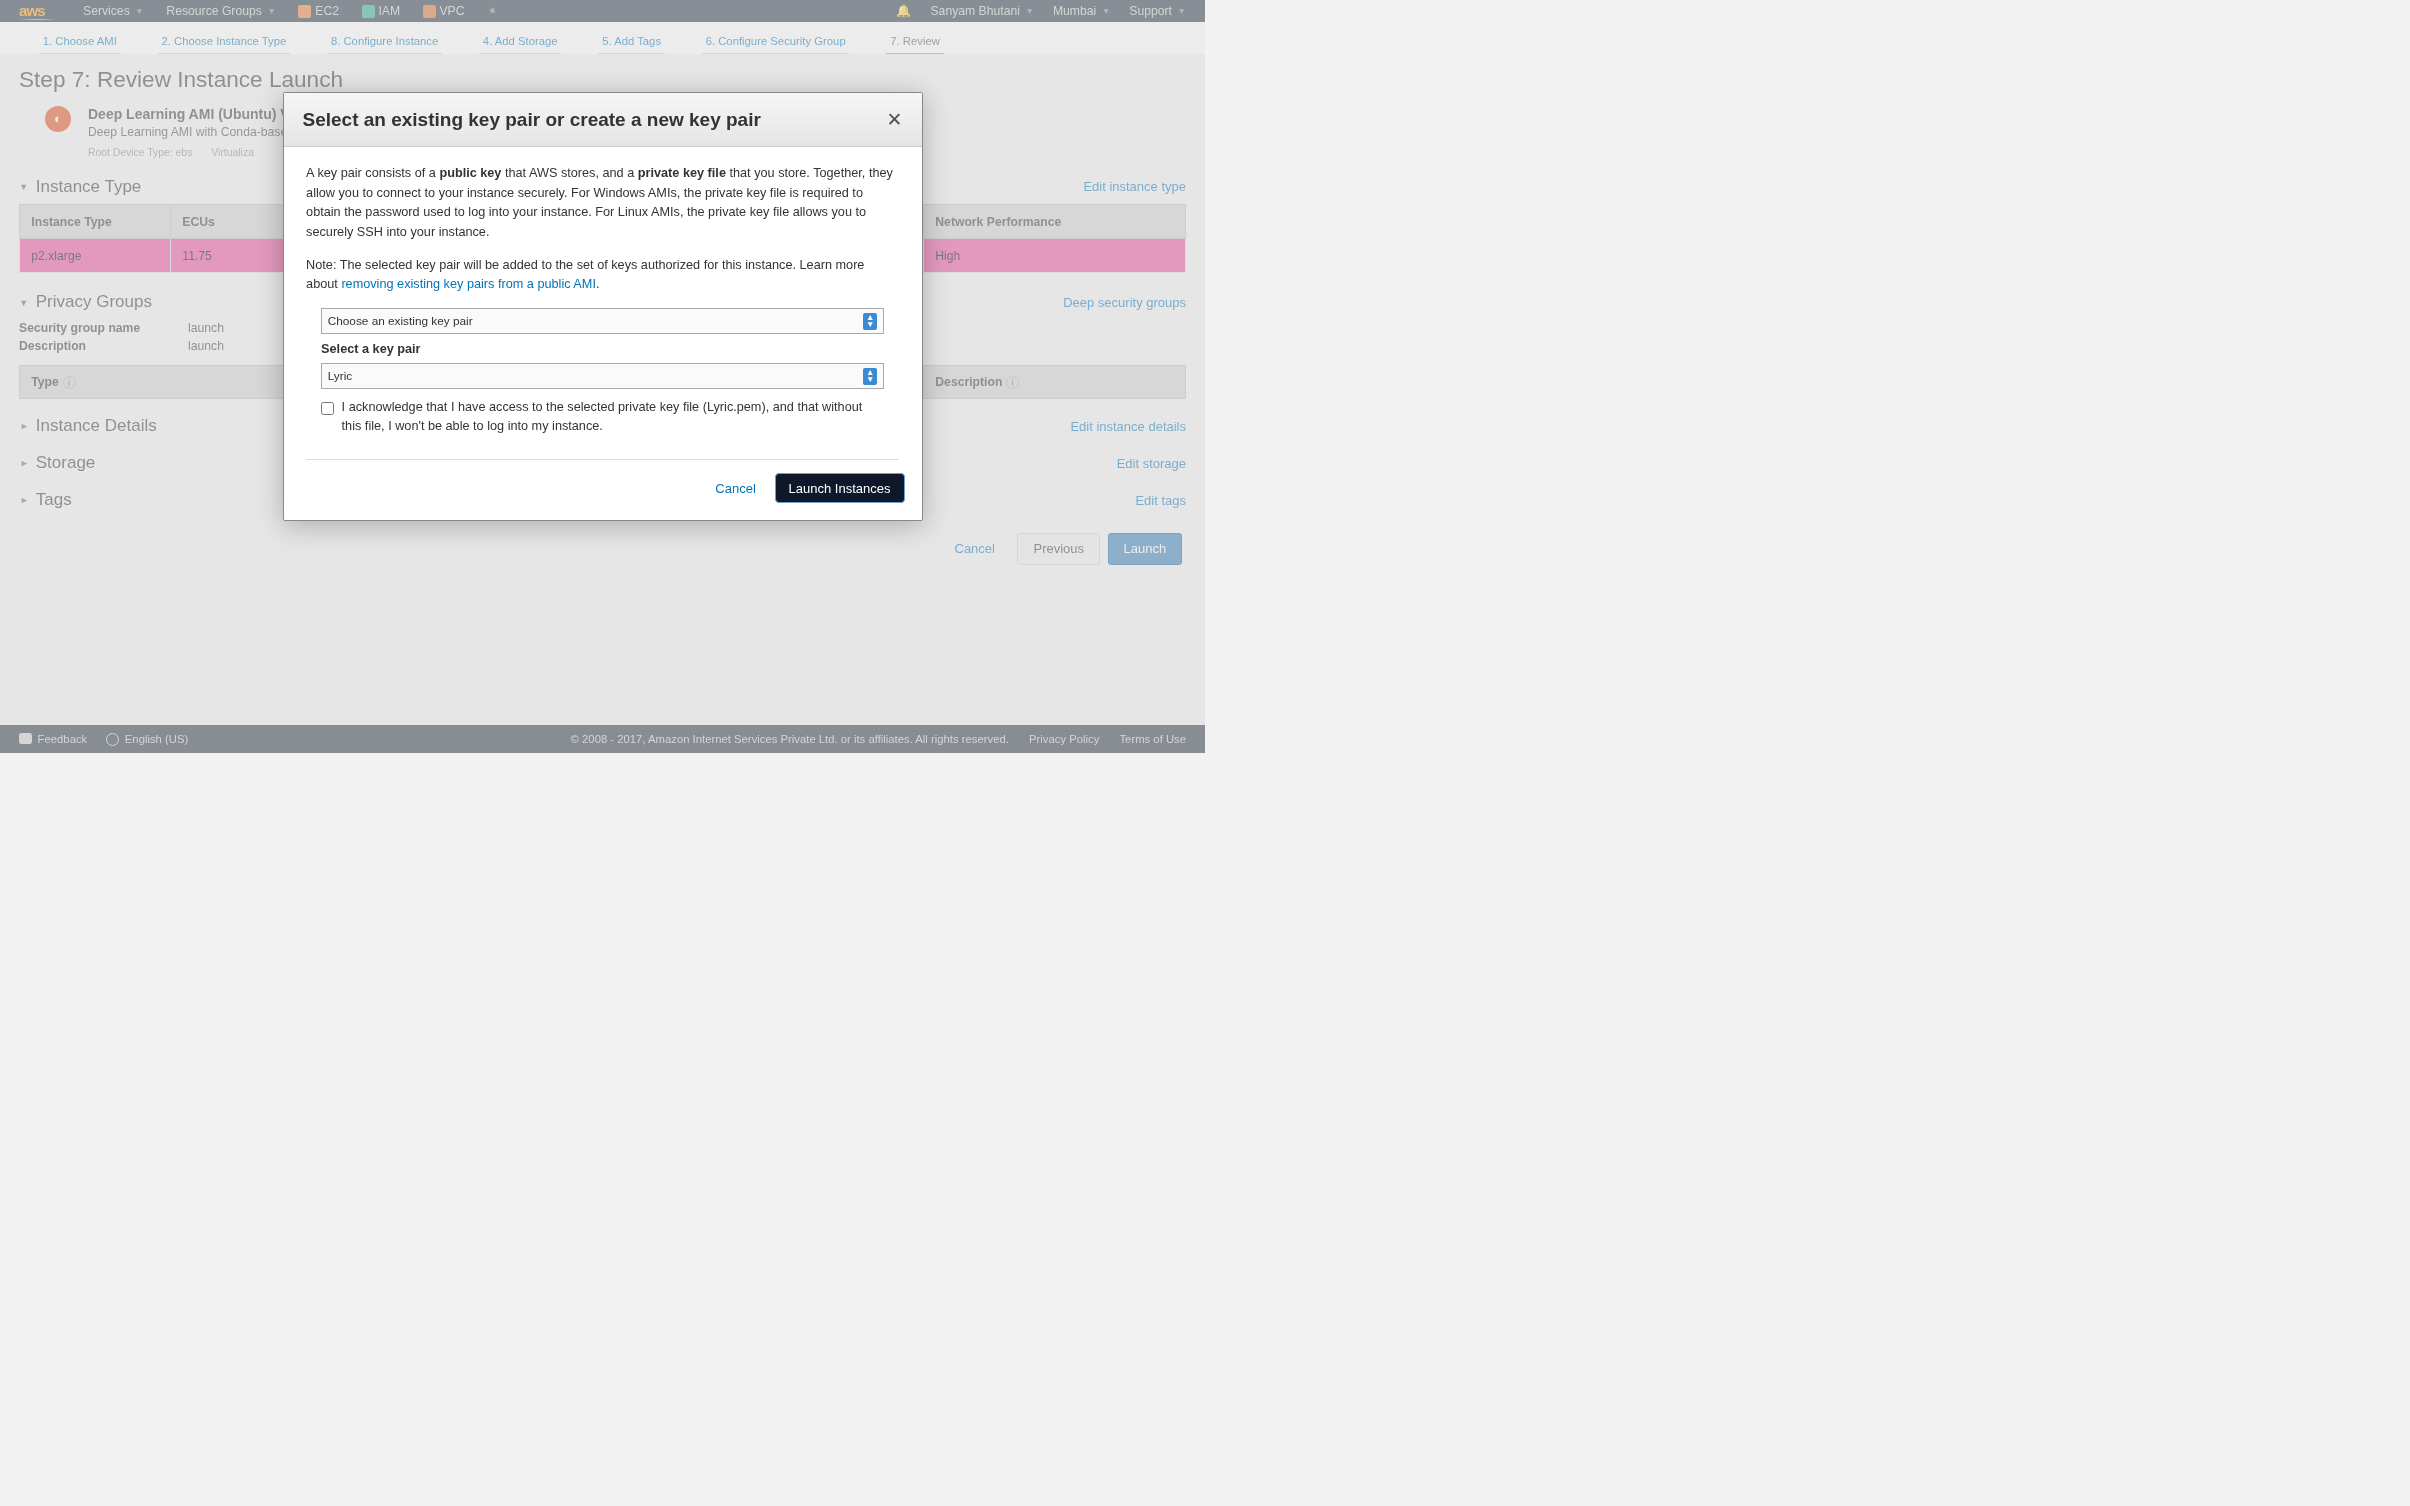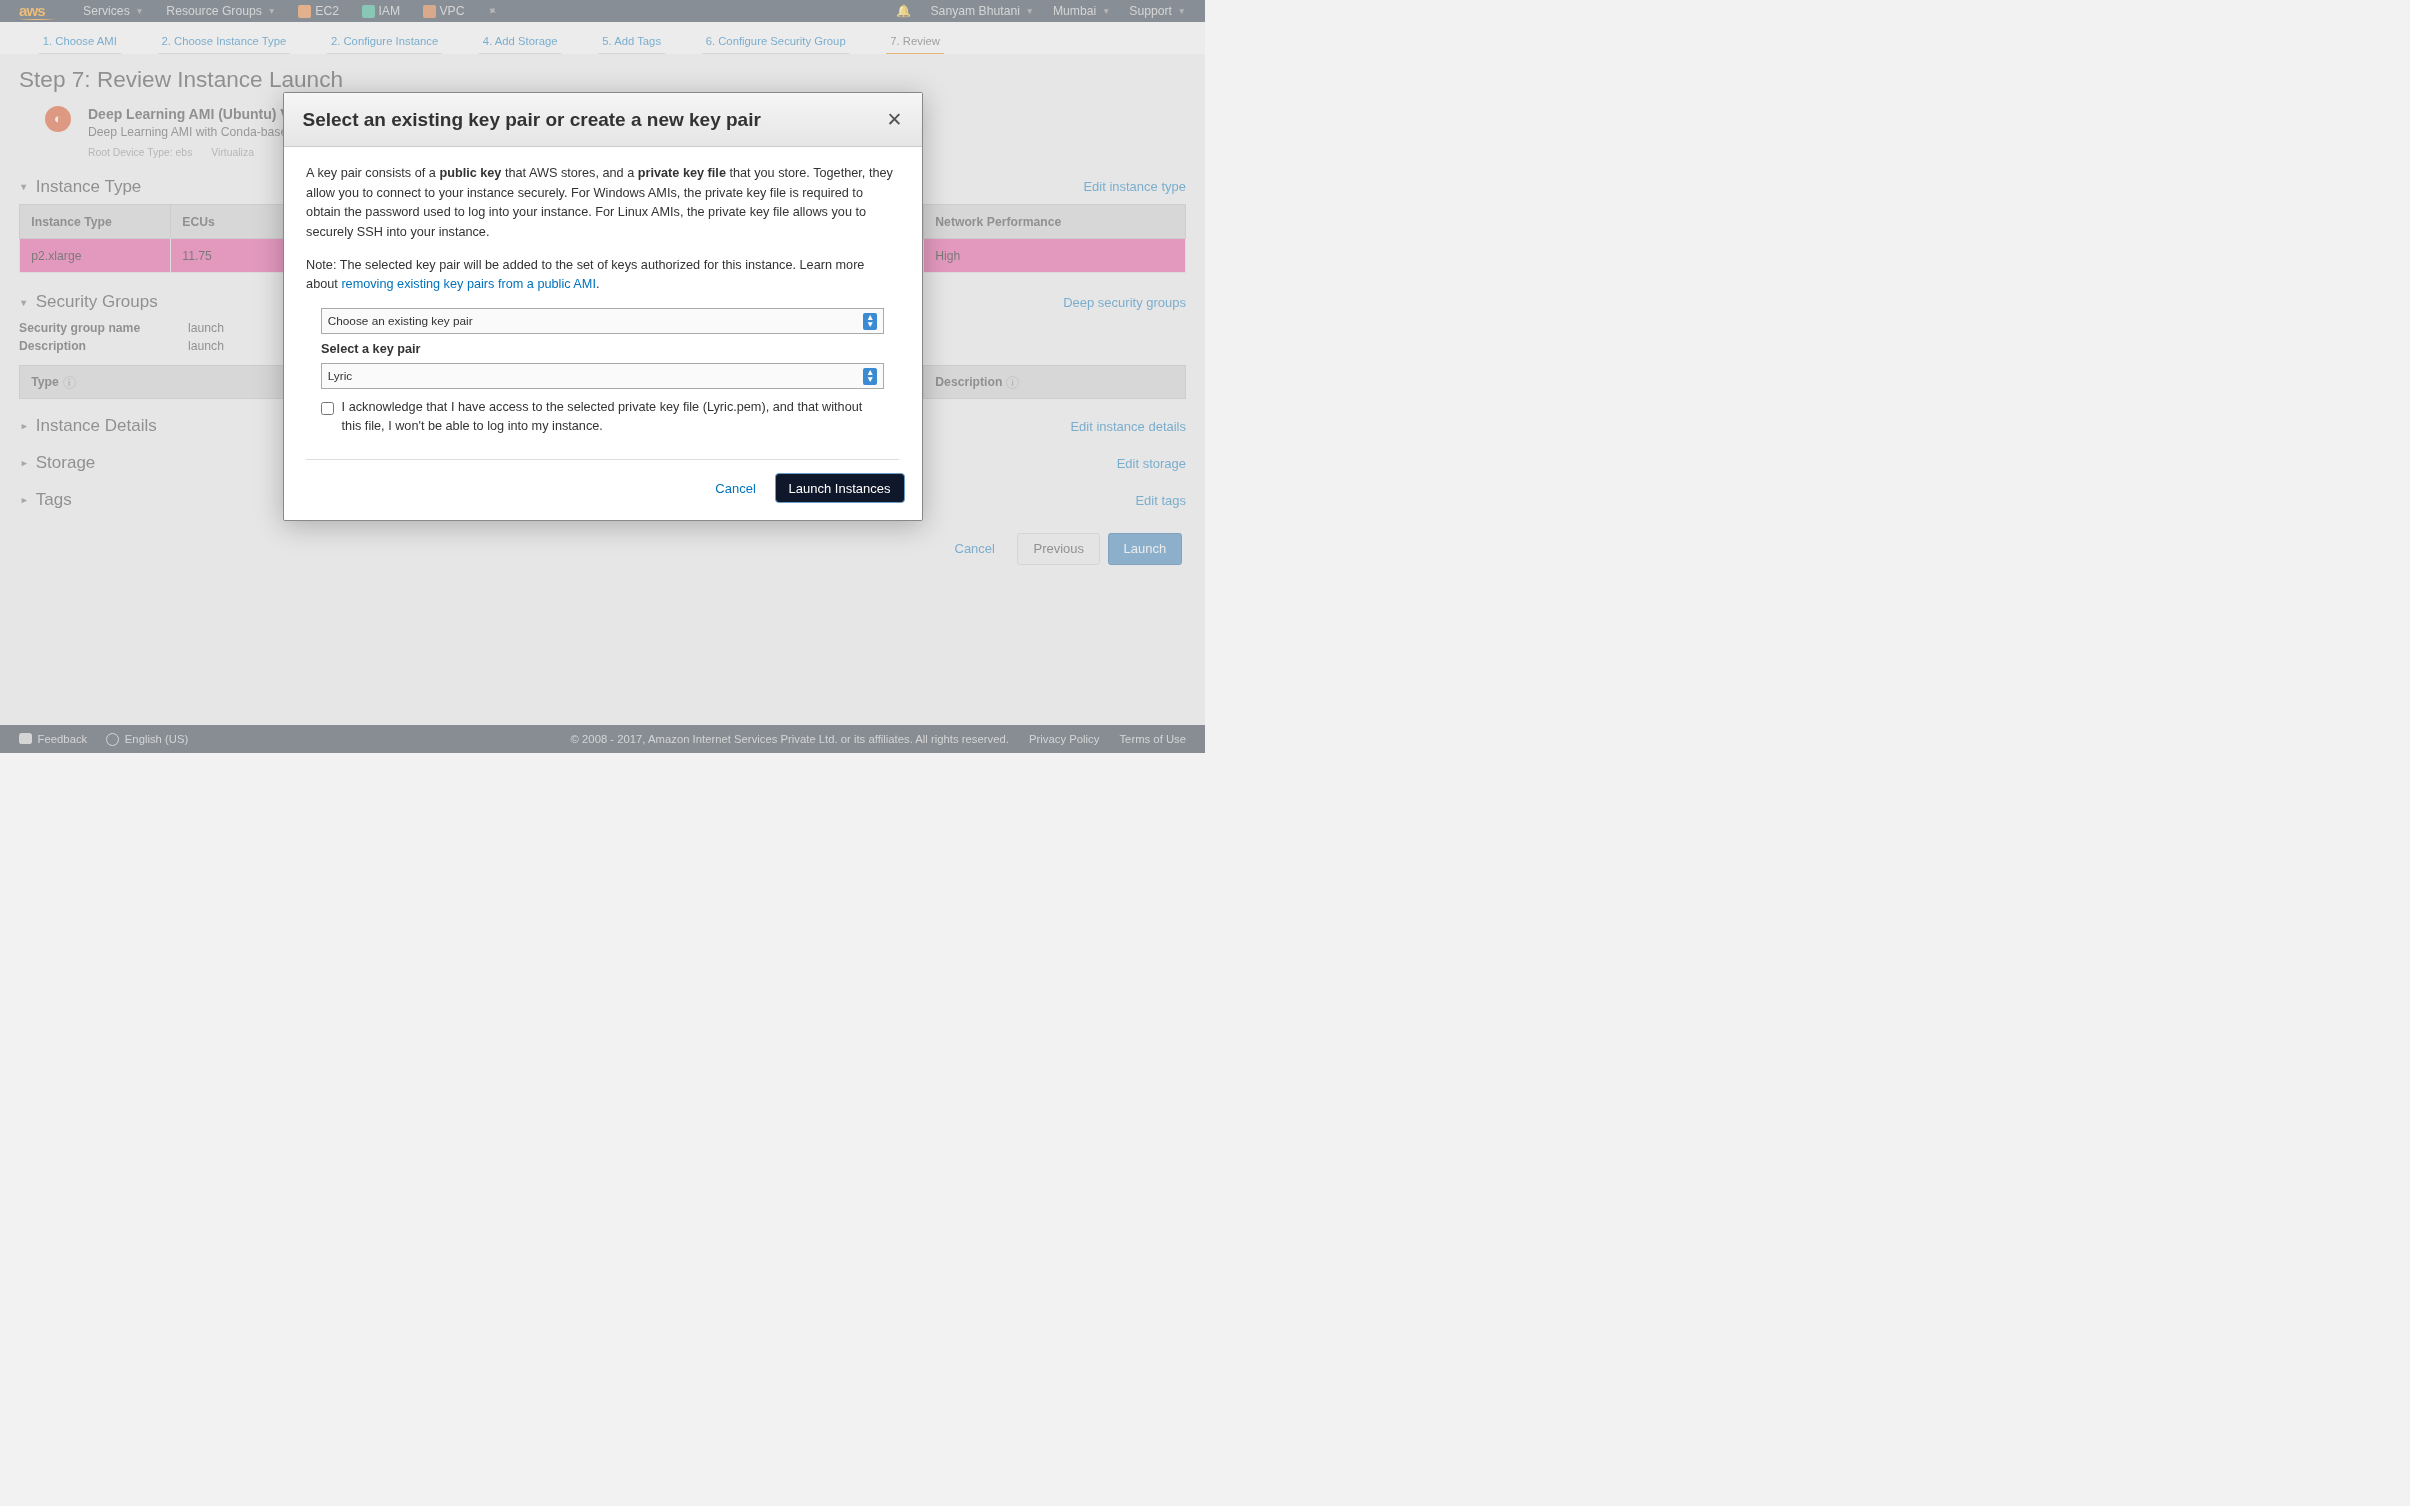--- a/index.html
+++ b/index.html
@@ -137,21 +137,21 @@
     <div class="nav-item">
         <span>Support</span>
         <span class="caret">▼</span>
       </div>
   </div>
 </div>
 
 <div class="wizard-tabs">
   <div class="wtab">1. Choose AMI</div>
   <div class="wtab">2. Choose Instance Type</div>
-  <div class="wtab">2. Configure Instance</div>
+  <div class="wtab">8. Configure Instance</div>
   <div class="wtab">4. Add Storage</div>
   <div class="wtab">5. Add Tags</div>
   <div class="wtab">6. Configure Security Group</div>
   <div class="wtab active">7. Review</div>
 </div>
 
 <div class="page">
   <h1 class="step-title">Step 7: Review Instance Launch</h1>
 
   <div class="ami-row">
@@ -186,21 +186,21 @@
         <td>High</td>
       </tr>
     </tbody>
       </table>
   </div>
 
   <div class="section">
     <div class="section-header">
       <div class="section-title">
           <span class="tri">▼</span>
-          <span>Security Groups</span>
+          <span>Privacy Groups</span>
         </div>
       <span class="edit-link">Deep security groups</span>
     </div>
     <div class="sg-meta">
       <div class="row">
           <div class="lbl">Security group name</div>
           <div class="val">launch</div>
         </div>
       <div class="row">
           <div class="lbl">Description</div>

